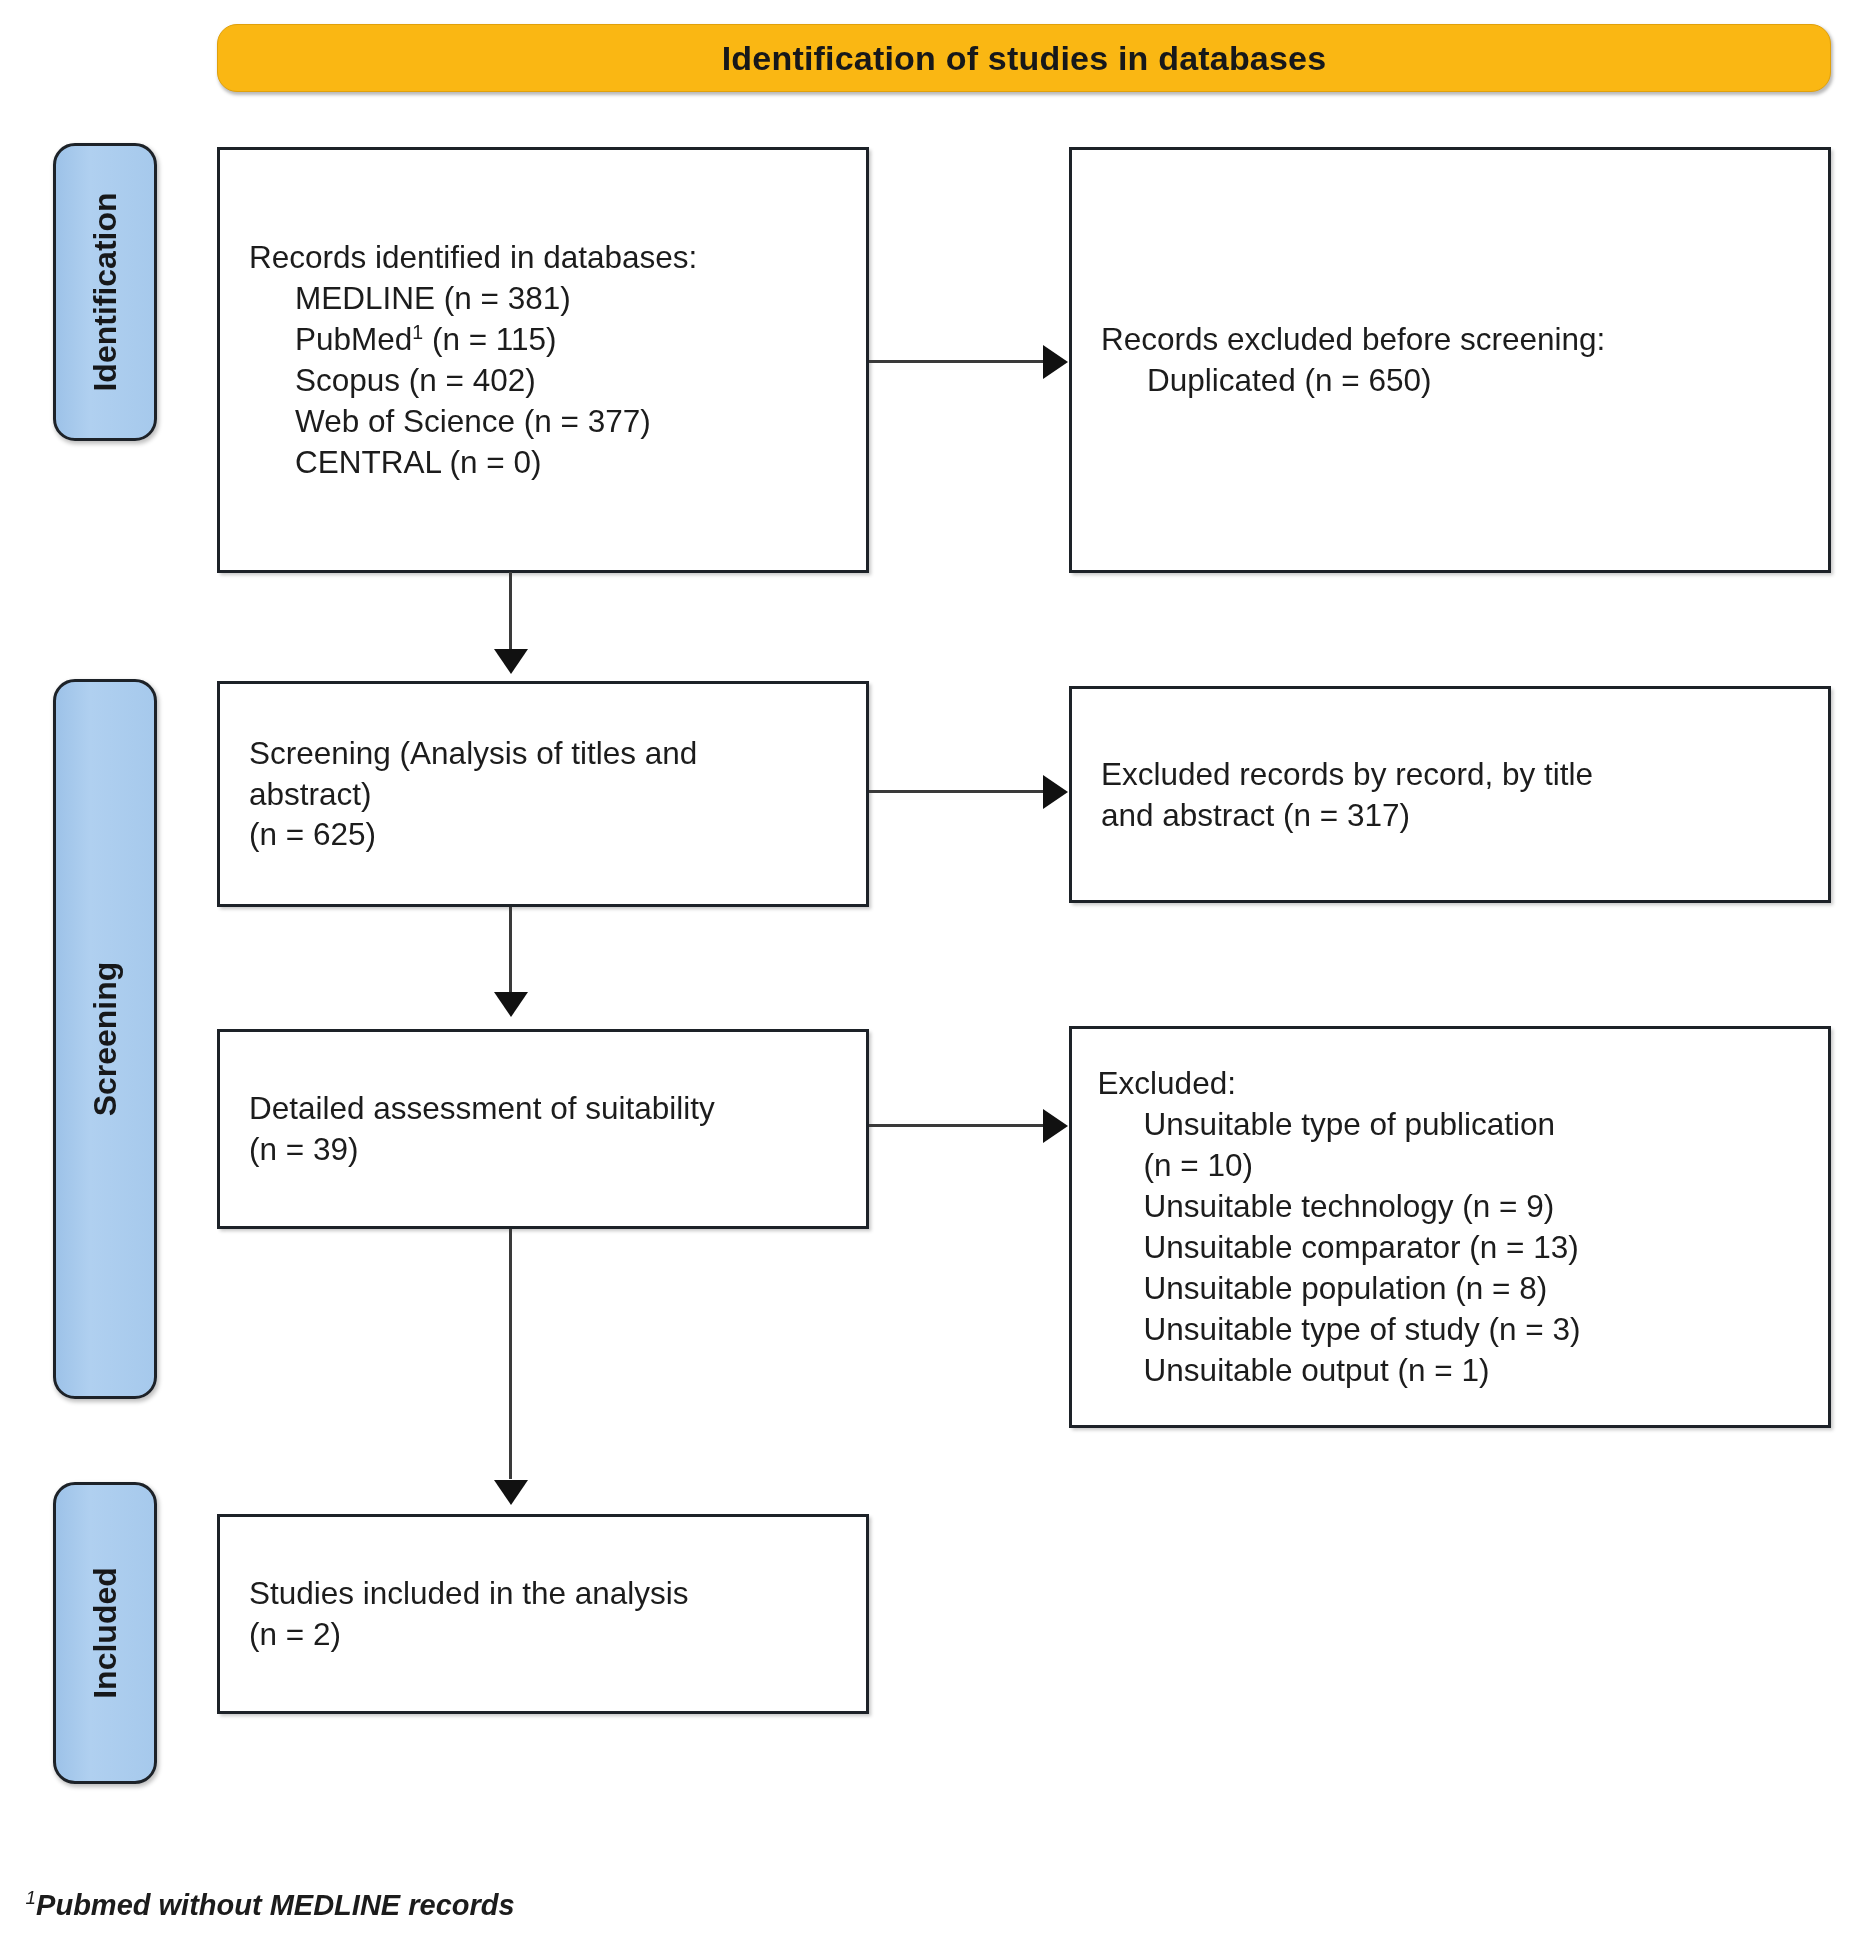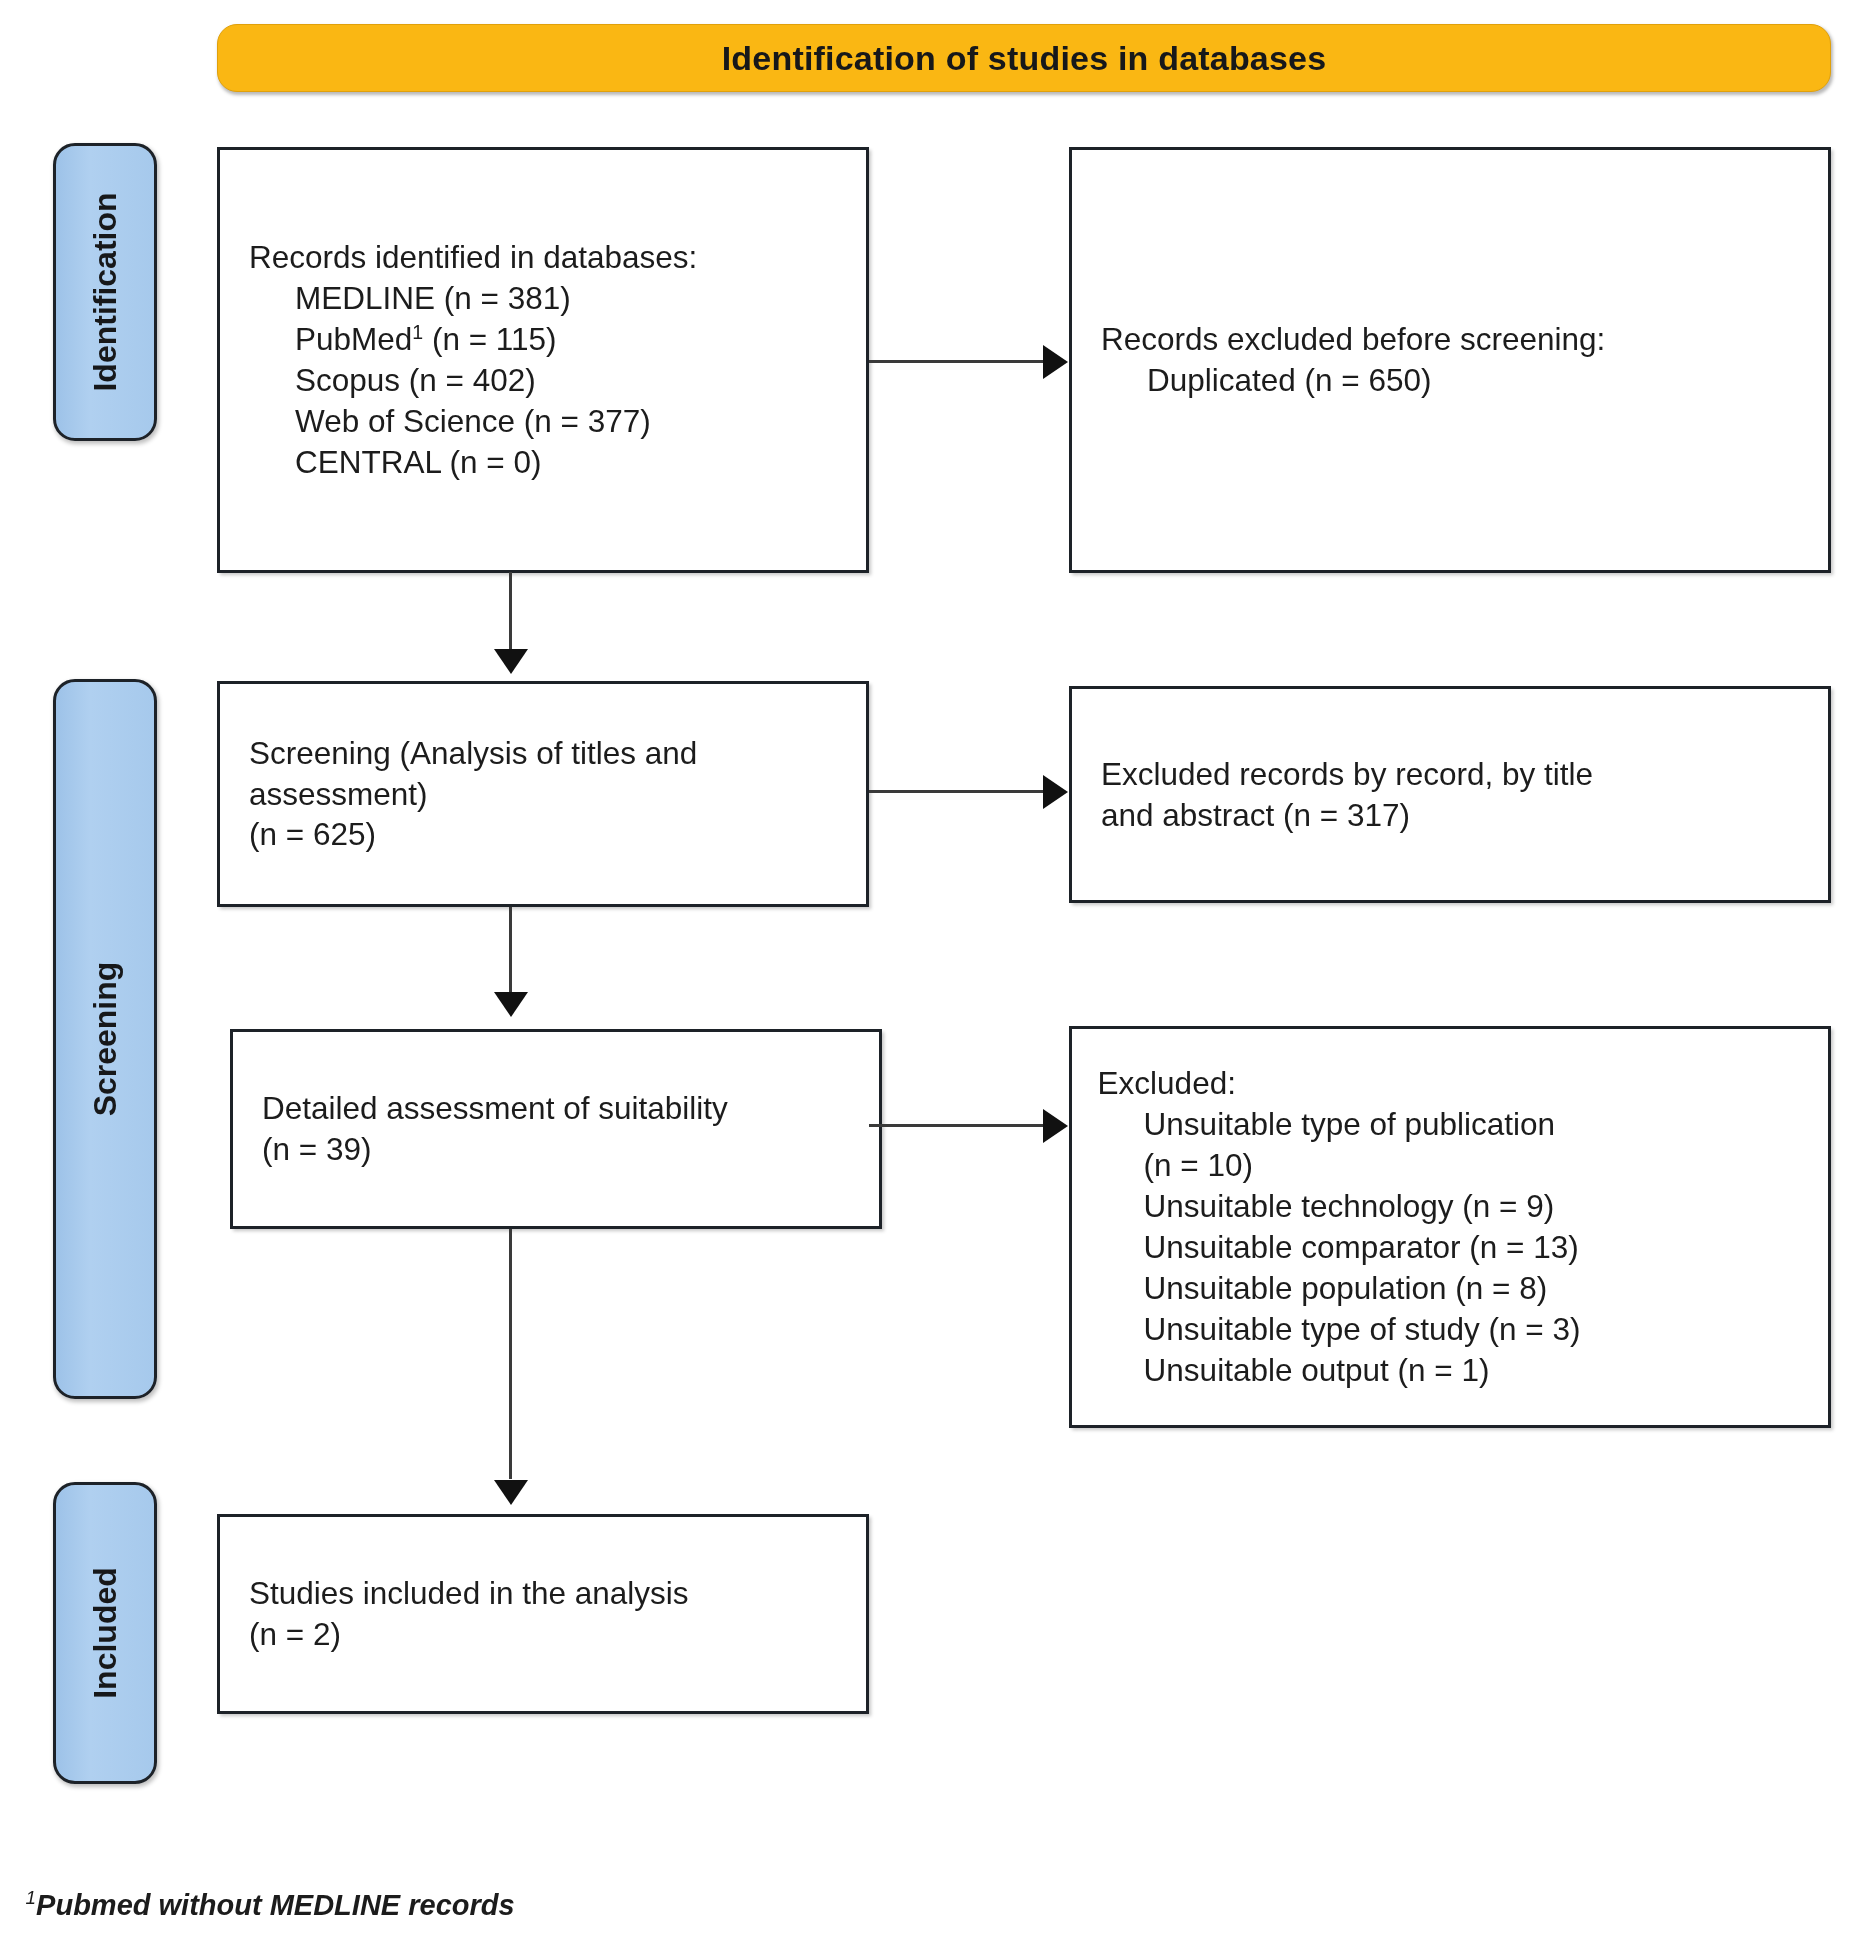--- a/index.html
+++ b/index.html
@@ -88,21 +88,21 @@
     color: #1c1c1c;
   }
   .node-body .indent { padding-left: 46px; display: block; }
   .node-body .line { display: block; white-space: nowrap; }
   .node-body sup { font-size: 0.62em; vertical-align: super; }
 
   #box-identified   { left: 217px;  top: 147px;  width: 652px;  height: 426px; }
   #box-dup-excluded { left: 1069px; top: 147px;  width: 762px;  height: 426px; }
   #box-screening    { left: 217px;  top: 681px;  width: 652px;  height: 226px; }
   #box-screen-excl  { left: 1069px; top: 686px;  width: 762px;  height: 217px; }
-  #box-assessment   { left: 230px;  top: 1029px; width: 652px;  height: 200px; }
+  #box-assessment   { left: 217px;  top: 1029px; width: 652px;  height: 200px; }
   #box-excl-reasons { left: 1069px; top: 1026px; width: 762px;  height: 402px; }
   #box-included     { left: 217px;  top: 1514px; width: 652px;  height: 200px; }
 
   #box-excl-reasons .node-body { padding: 0 25.6px; }
 
   
   .conn { position: absolute; background: #3a3a3a; }
   .conn-v { width: 3.4px; }
   .conn-h { height: 3.4px; }
   .arrow-down {
@@ -179,21 +179,21 @@
   <div class="node" id="box-dup-excluded">
     <div class="node-body">
       <span class="line">Records excluded before screening:</span>
       <span class="line indent">Duplicated (n = 650)</span>
     </div>
   </div>
 
   <div class="node" id="box-screening">
     <div class="node-body">
       <span class="line">Screening (Analysis of titles and</span>
-      <span class="line">assessment)</span>
+      <span class="line">abstract)</span>
       <span class="line">(n = 625)</span>
     </div>
   </div>
 
   <div class="node" id="box-screen-excl">
     <div class="node-body">
       <span class="line">Excluded records by record, by title</span>
       <span class="line">and abstract (n = 317)</span>
     </div>
   </div>

